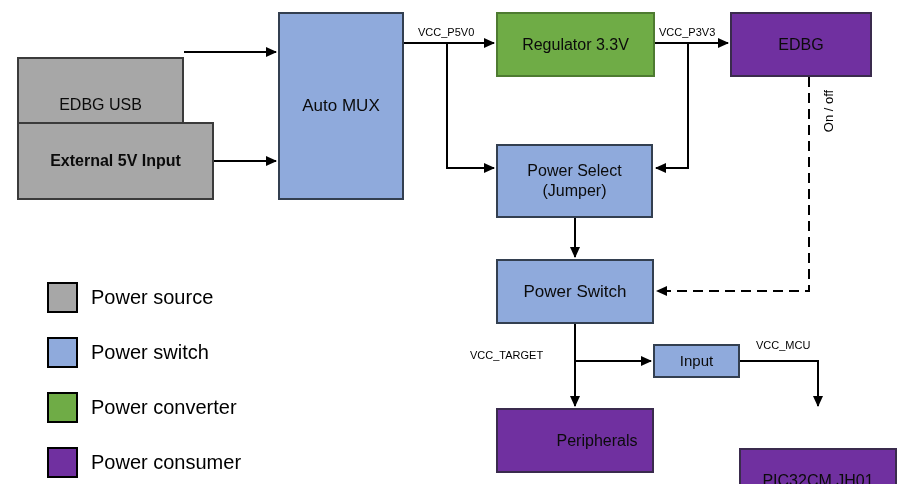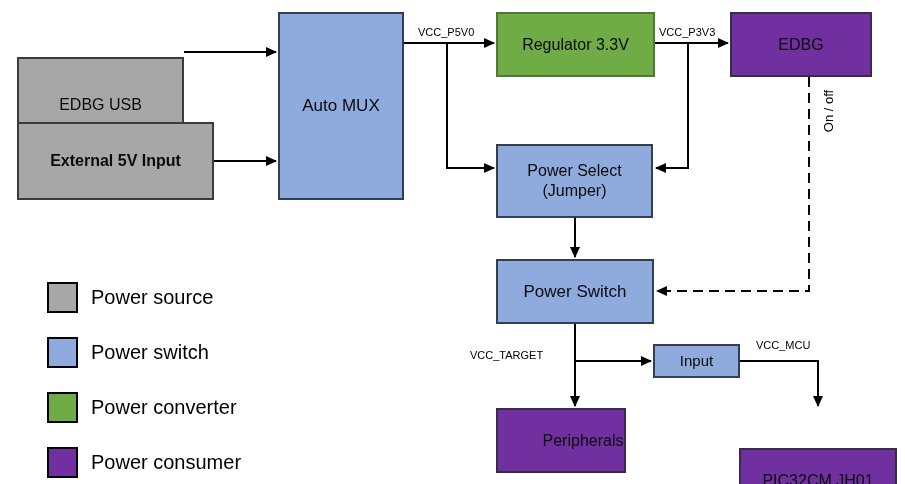--- a/index.html
+++ b/index.html
@@ -91,21 +91,21 @@
   </div>
 
   <div class="block c-blue" style="left:496px; top:259px; width:158px; height:65px; font-size:17px;">
     <span>Power Switch</span>
   </div>
 
   <div class="block c-blue" style="left:653px; top:344px; width:87px; height:34px; font-size:15px;">
     <span>Input</span>
   </div>
 
-  <div class="block c-purple" style="left:496px; top:408px; width:130px; height:65px;padding-left:44px;">
+  <div class="block c-purple" style="left:496px; top:408px; width:158px; height:65px;padding-left:44px;">
     <span>Peripherals</span>
   </div>
 
   <div class="block c-purple" style="left:739px; top:408px; width:158px; height:65px;margin-top:40px;">
     <span>PIC32CM JH01</span>
   </div>
 
   <div class="netlabel" style="left:418px; top:26px;">VCC_P5V0</div>
   <div class="netlabel" style="left:659px; top:26px;">VCC_P3V3</div>
   <div class="netlabel rot" style="left:828px; top:111px;">On / off</div>

